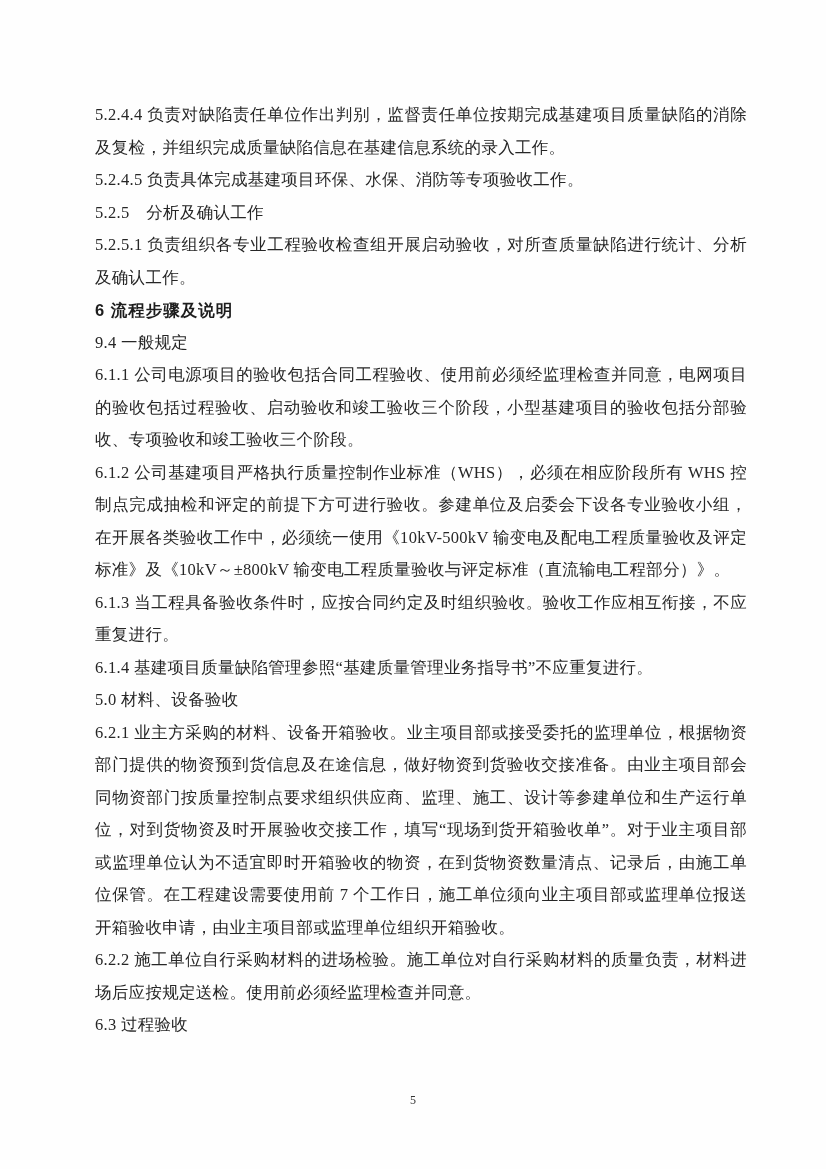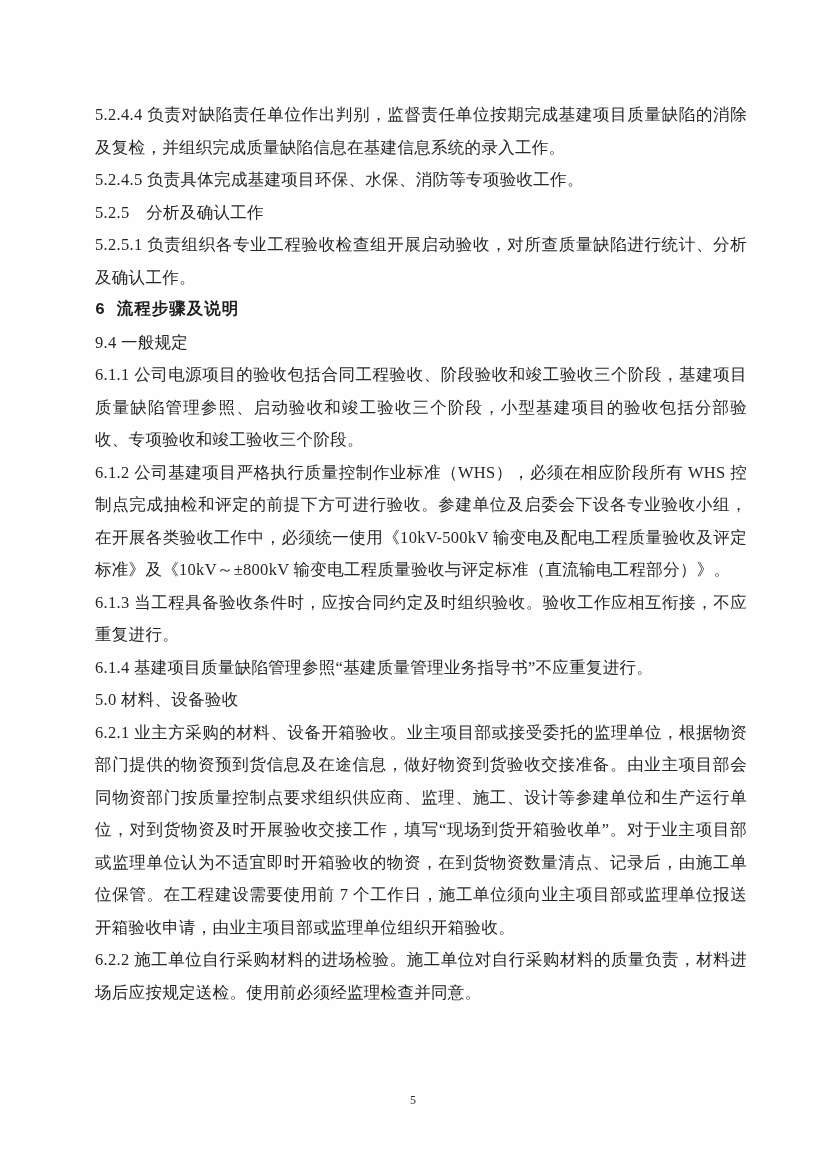--- a/index.html
+++ b/index.html
@@ -25,21 +25,21 @@
     margin: 0;
     font-size: 16.5px;
     line-height: 32.5px;
     color: #262626;
     text-align: justify;
     text-justify: inter-ideograph;
     letter-spacing: 0.3px;
     word-break: break-all;
   }
   .para.heading {
-    font-family: Liberation Mono, monospace;
+    font-family: Liberation Sans, sans-serif;
     font-weight: bold;
     font-size: 16.5px;
     color: #1d1d1d;
     text-align: left;
     letter-spacing: 1px;
   }
   .page-number {
     position: absolute;
     left: 0;
     right: 0;
@@ -54,22 +54,23 @@
 <body>
 
 <div class="page">
   <div class="content" id="content">
       <p class="para">5.2.4.4 负责对缺陷责任单位作出判别，监督责任单位按期完成基建项目质量缺陷的消除及复检，并组织完成质量缺陷信息在基建信息系统的录入工作。</p>
       <p class="para">5.2.4.5 负责具体完成基建项目环保、水保、消防等专项验收工作。</p>
       <p class="para">5.2.5　分析及确认工作</p>
       <p class="para">5.2.5.1 负责组织各专业工程验收检查组开展启动验收，对所查质量缺陷进行统计、分析及确认工作。</p>
       <p class="para heading">6 流程步骤及说明</p>
       <p class="para">9.4 一般规定</p>
-      <p class="para">6.1.1 公司电源项目的验收包括合同工程验收、阶段验收和竣工验收三个阶段，基建项目质量缺陷管理参照、启动验收和竣工验收三个阶段，小型基建项目的验收包括分部验收、专项验收和竣工验收三个阶段。</p>
+      <p class="para">6.1.1 公司电源项目的验收包括合同工程验收、使用前必须经监理检查并同意，电网项目的验收包括过程验收、启动验收和竣工验收三个阶段，小型基建项目的验收包括分部验收、专项验收和竣工验收三个阶段。</p>
       <p class="para">6.1.2 公司基建项目严格执行质量控制作业标准（WHS），必须在相应阶段所有 WHS 控制点完成抽检和评定的前提下方可进行验收。参建单位及启委会下设各专业验收小组，在开展各类验收工作中，必须统一使用《10kV-500kV 输变电及配电工程质量验收及评定标准》及《10kV～±800kV 输变电工程质量验收与评定标准（直流输电工程部分）》。</p>
       <p class="para">6.1.3 当工程具备验收条件时，应按合同约定及时组织验收。验收工作应相互衔接，不应重复进行。</p>
       <p class="para">6.1.4 基建项目质量缺陷管理参照“基建质量管理业务指导书”不应重复进行。</p>
       <p class="para">5.0 材料、设备验收</p>
       <p class="para">6.2.1 业主方采购的材料、设备开箱验收。业主项目部或接受委托的监理单位，根据物资部门提供的物资预到货信息及在途信息，做好物资到货验收交接准备。由业主项目部会同物资部门按质量控制点要求组织供应商、监理、施工、设计等参建单位和生产运行单位，对到货物资及时开展验收交接工作，填写“现场到货开箱验收单”。对于业主项目部或监理单位认为不适宜即时开箱验收的物资，在到货物资数量清点、记录后，由施工单位保管。在工程建设需要使用前 7 个工作日，施工单位须向业主项目部或监理单位报送开箱验收申请，由业主项目部或监理单位组织开箱验收。</p>
       <p class="para">6.2.2 施工单位自行采购材料的进场检验。施工单位对自行采购材料的质量负责，材料进场后应按规定送检。使用前必须经监理检查并同意。</p>
+      <p class="para">6.3 过程验收</p>
     </div>
   <div class="page-number">5</div>
 </div>
 
 </body></html>

